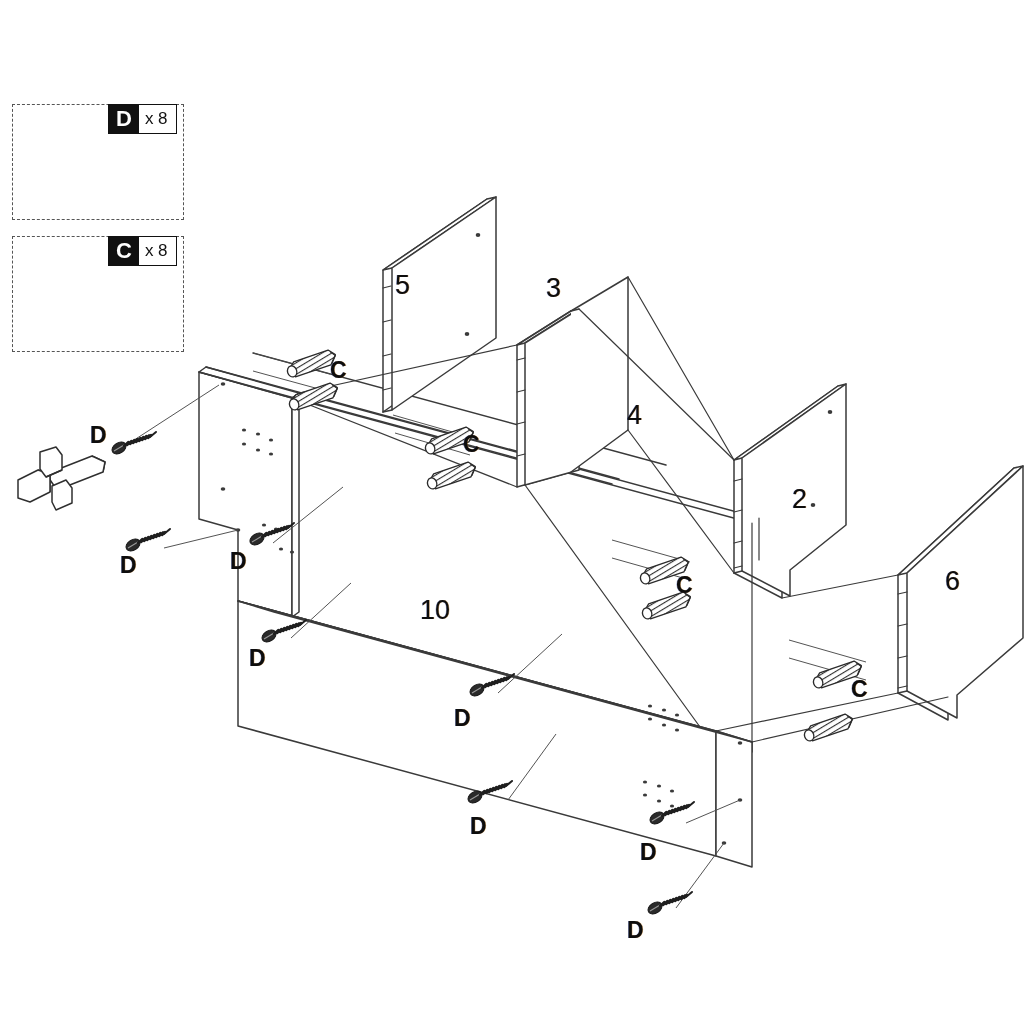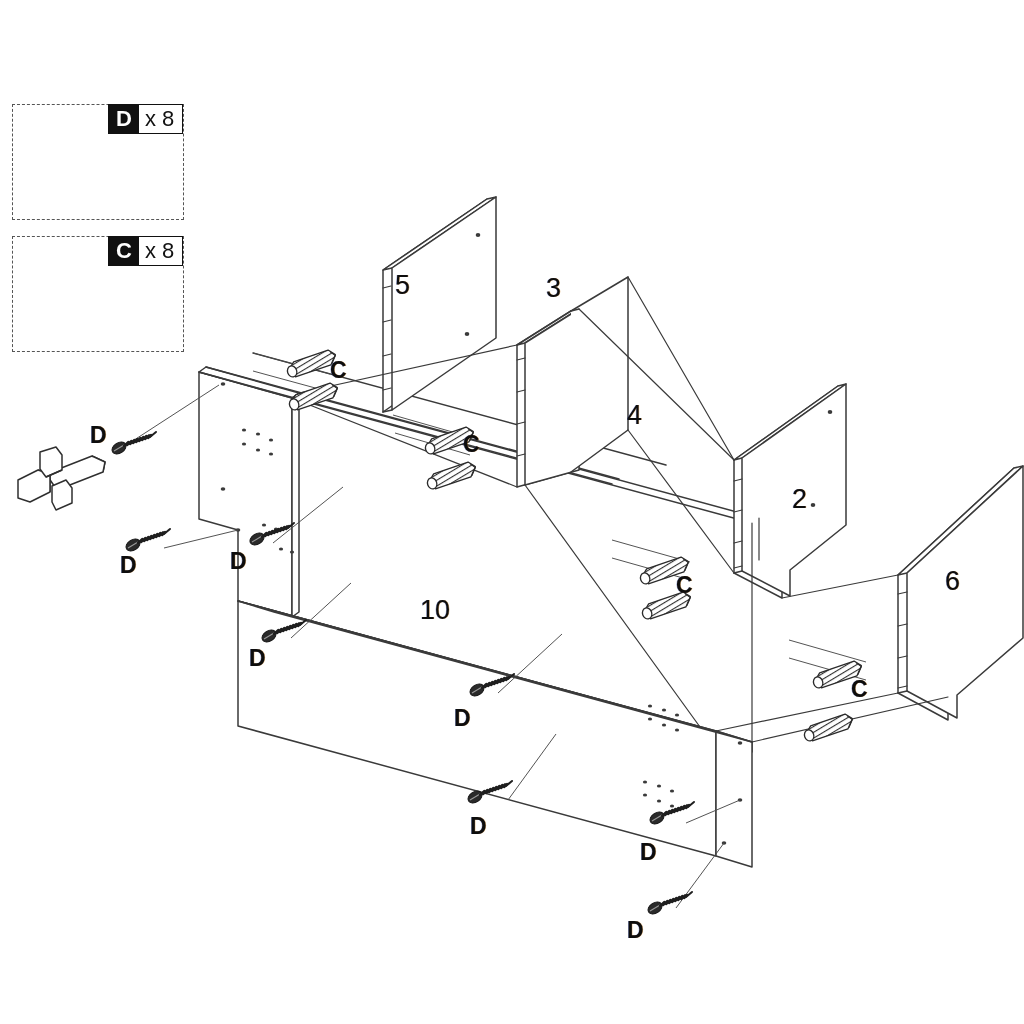--- a/index.html
+++ b/index.html
@@ -35,21 +35,21 @@
 
   .qty-letter{
     background:#111;color:#fff;
     font-weight:bold;font-size:22px;
     line-height:27px;
     padding:0 7px;
     text-align:center;
     font-family:"Liberation Sans", sans-serif;
   }
   .qty-count{
-    color:#111;font-size:22px;line-height:27px;
+    color:#111;font-size:17px;line-height:27px;
     padding:0 8px 0 6px;white-space:nowrap;
     font-family:"Liberation Sans", sans-serif;
     text-align:right;
   }
 
   
   .lbl{
     position:absolute;
     color:#0d0d0d;
     font-family:"Liberation Sans", sans-serif;

